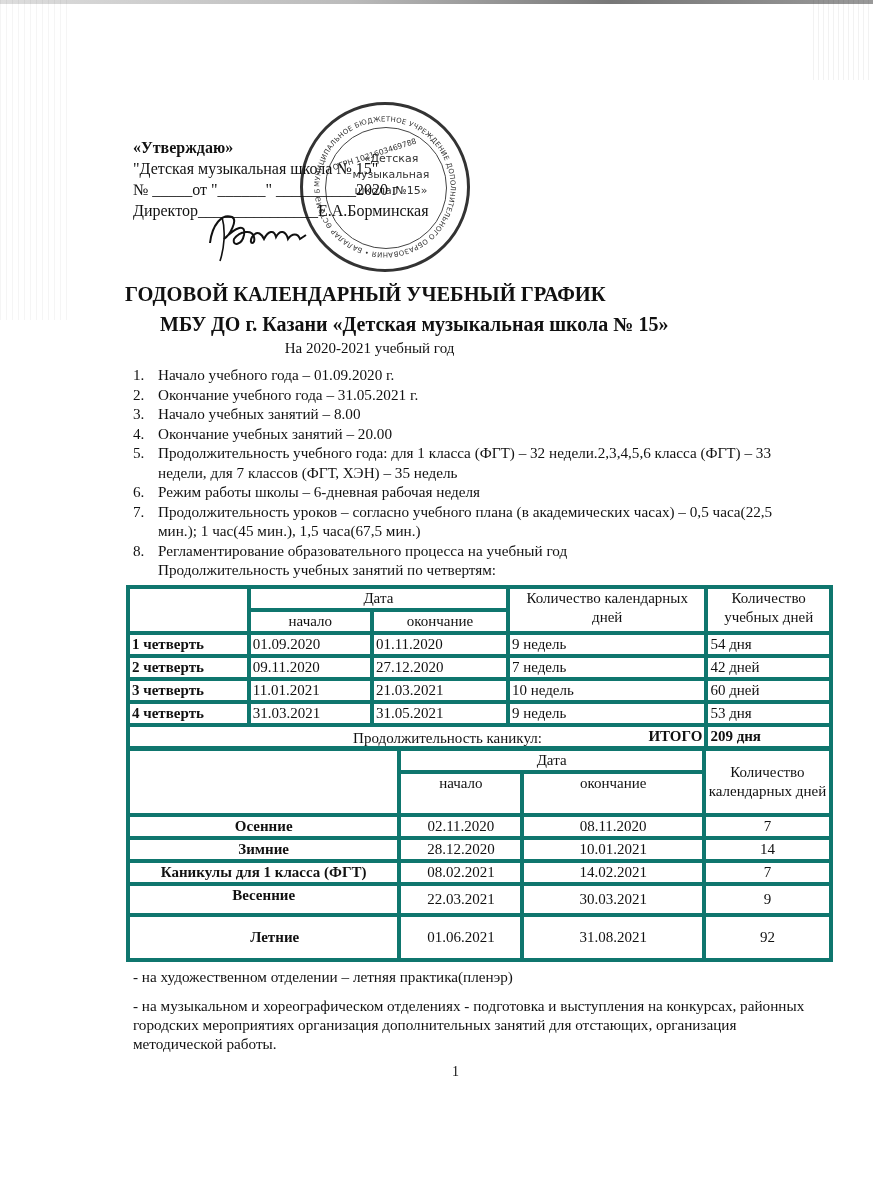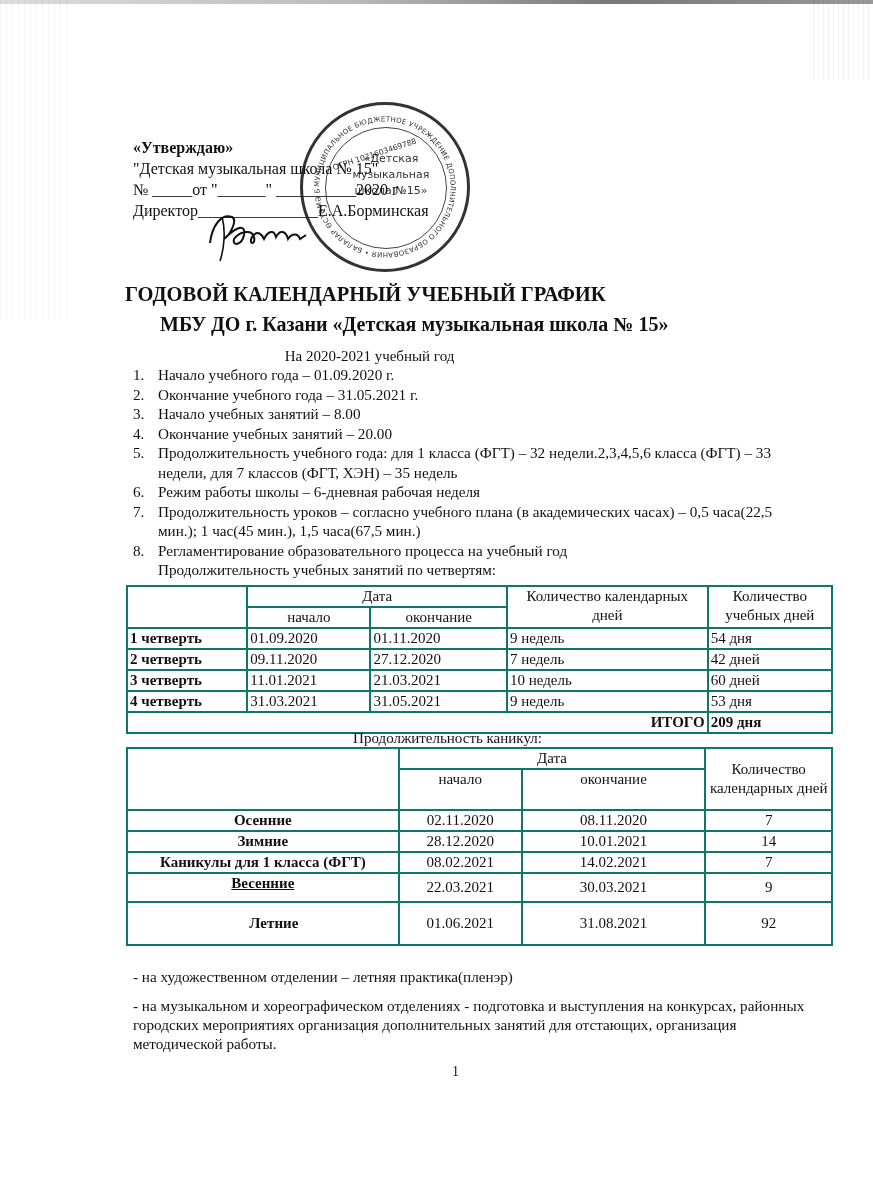--- a/index.html
+++ b/index.html
@@ -22,29 +22,29 @@
     border:3px solid #333; border-radius:50%; box-sizing:border-box; }
   .stamp .inner { position:absolute; left:22px; top:22px; width:120px; height:120px;
     border:1.5px solid #444; border-radius:50%; }
   .stamp .ring-text { position:absolute; left:0; top:0; width:100%; height:100%; }
   .stamp .center { position:absolute; left:38px; top:46px; width:100px; text-align:center;
     font-family:"DejaVu Sans", sans-serif; font-size:11px; line-height:16px; color:#333; }
   .signature { position:absolute; left:202px; top:205px; width:120px; height:60px; }
 
   .title1 { position:absolute; left:125px; top:283px; font-size:20.5px; font-weight:bold; white-space:nowrap; }
   .title2 { position:absolute; left:160px; top:313px; font-size:20px; font-weight:bold; white-space:nowrap; }
-  .subtitle { position:absolute; left:0; width:739px; top:348px; text-align:center; font-size:15px; }
+  .subtitle { position:absolute; left:0; width:739px; top:340px; text-align:center; font-size:15px; }
 
   .olist { position:absolute; left:133px; top:365px; font-size:15.2px; line-height:19.5px; }
   .olist .item { display:flex; }
   .olist .num { width:25px; flex:none; }
   .olist .txt { width:640px; }
 
   .tbl { position:absolute; border-collapse:collapse; font-size:15px; }
-  .tbl td { border:2px solid #0f766e; padding:0 2px; height:19px; line-height:19px; white-space:nowrap; }
+  .tbl td { border:4px solid #0f766e; padding:0 2px; height:19px; line-height:19px; white-space:nowrap; }
   .t1 { left:126px; top:585px; width:707px; }
   .t1 .c0 { width:116px; } .t1 .c1 { width:119px; } .t1 .c2 { width:133px; }
   .t1 .c3 { width:199px; } .t1 .c4 { width:120px;text-align:center; }
   .center-t { text-align:center; }
   .bold { font-weight:bold; }
   .right { text-align:right; }
   .hdr-2l { line-height:19px; }
 
   .t2caption { position:absolute; left:11px; width:873px; top:730px; text-align:center; font-size:15px; }
   .t2 { left:126px; top:747px; width:707px; }
@@ -206,21 +206,21 @@
     <td>10.01.2021</td>
     <td>14</td>
   </tr>
   <tr>
     <td class="bold">Каникулы для 1 класса (ФГТ)</td>
     <td>08.02.2021</td>
     <td>14.02.2021</td>
     <td>7</td>
   </tr>
   <tr>
-    <td class="bold" style="height:27px;vertical-align:top;text-decoration:underline;">Весенние</td>
+    <td class="bold" style="height:27px;vertical-align:top;">Весенние</td>
     <td style="height:27px;">22.03.2021</td>
     <td style="height:27px;">30.03.2021</td>
     <td style="height:27px;">9</td>
   </tr>
   <tr>
     <td class="bold" style="height:41px;padding-left:24px;">Летние</td>
     <td style="height:41px;">01.06.2021</td>
     <td style="height:41px;">31.08.2021</td>
     <td style="height:41px;">92</td>
   </tr>

